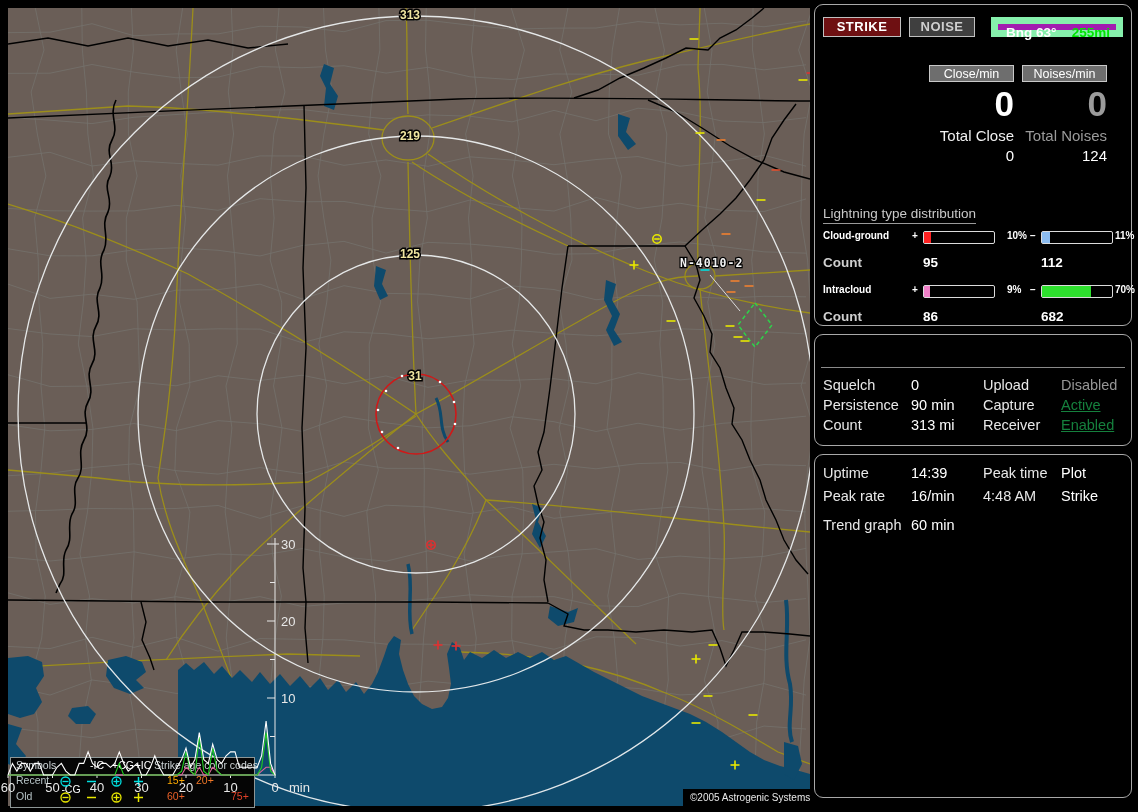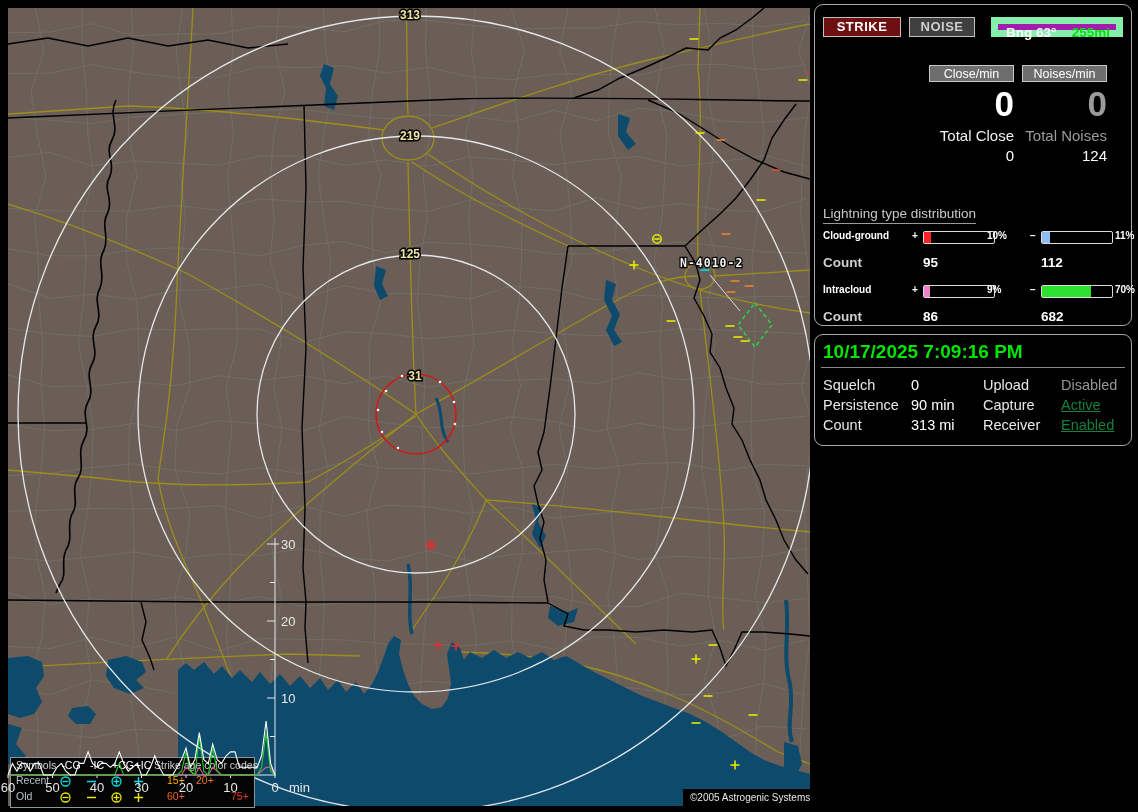--- a/index.html
+++ b/index.html
@@ -53,21 +53,21 @@
   #dist-title{position:absolute;left:8px;top:201px;font-size:13.5px;color:#c9c9c9;
     border-bottom:1px solid #9a9a9a;padding-bottom:2px;}
   .distrow{position:absolute;left:0;width:100%;height:15px;font-size:10px;}
   .distrow .dlabel{position:absolute;left:8px;font-weight:bold;color:#fff;}
   .distrow .sign{position:absolute;color:#fff;font-weight:bold;}
   .sign.p1{left:97px;} .sign.m1{left:215px;}
   .bar{position:absolute;top:1px;width:70px;height:11px;border:1px solid #dcdcdc;border-radius:2px;background:#000;}
   .bar .fill{display:block;height:100%;}
   .bar.b1{left:108px;} .bar.b2{left:226px;}
   .pct{position:absolute;font-weight:bold;color:#fff;}
-  .pct.p1{left:172px;} .pct.p2{left:300px;}
+  .pct.p1{left:192px;} .pct.p2{left:300px;}
   .countrow{position:absolute;left:0;width:100%;font-size:13.5px;}
   .countrow .clabel{position:absolute;left:8px;color:#cfcfcf;font-weight:bold;}
   .countrow .cv1{position:absolute;left:108px;color:#fff;font-weight:bold;}
   .countrow .cv2{position:absolute;left:226px;color:#fff;font-weight:bold;}
   #datetime{position:absolute;left:8px;top:6px;font-size:19px;font-weight:bold;color:#00e400;}
   #datesep{position:absolute;left:6px;top:32px;width:304px;border-top:1px solid #8a8a8a;}
   .srow{position:absolute;left:0;width:100%;font-size:14.5px;}
   .srow .k1{position:absolute;left:8px;color:#e8e8e8;}
   .srow .v1{position:absolute;left:96px;color:#fff;}
   .srow .k2{position:absolute;left:168px;color:#e8e8e8;}
@@ -296,21 +296,21 @@
           <text x="402" y="11" class="ringlabel">313</text>
           <text x="402" y="132" class="ringlabel">219</text>
           <text x="402" y="250" class="ringlabel">125</text>
           <text x="407" y="372" class="ringlabel">31</text>
         </g>
     </svg>
 
     <div id="legend">
       <div class="lgrow" style="top:1px;">
         <span class="lg-c0 lghead">Symbols</span>
-        <span class="lg-c1" style="color:#fff;">-CG</span>
+        <span class="lg-c1" style="color:#fff;margin-top:24px;">-CG</span>
         <span class="lg-c2" style="color:#fff;">-IC</span>
         <span class="lg-c3" style="color:#fff;">+CG</span>
         <span class="lg-c4" style="color:#fff;">+IC</span>
         <span class="lg-agehead lghead">Strike age color codes</span>
       </div>
       <div class="lgrow" style="top:16px;">
         <span class="lg-c0">Recent</span>
         <span class="lg-c1 lgsym">
             <svg width="13" height="13">
               <circle cx="6.5" cy="6.5" r="4.5" fill="none" stroke="#00e0e0" stroke-width="1.3"></circle>
@@ -430,21 +430,20 @@
       <span class="pct p2">70%</span>
     </div>
     <div class="countrow" style="top:304px;">
       <span class="clabel">Count</span>
       <span class="cv1">86</span>
       <span class="cv2">682</span>
     </div>
   </div>
 
   <div id="box2" class="panelbox">
-    <div id="datetime">10/17/2025 7:09:16 PM</div>
     <div id="datesep"></div>
     <div class="srow" style="top:42px;">
       <span class="k1">Squelch</span>
       <span class="v1">0</span>
       <span class="k2">Upload</span>
       <span class="v2 dim">Disabled</span>
     </div>
     <div class="srow" style="top:62px;">
       <span class="k1">Persistence</span>
       <span class="v1">90 min</span>
@@ -452,20 +451,38 @@
       <span class="v2 green">Active</span>
     </div>
     <div class="srow" style="top:82px;">
       <span class="k1">Count</span>
       <span class="v1">313 mi</span>
       <span class="k2">Receiver</span>
       <span class="v2 green">Enabled</span>
     </div>
   </div>
 
+  <div id="box3" class="panelbox">
+    <div class="trow" style="top:10px;">
+      <span class="c1">Uptime</span>
+      <span class="c2">14:39</span>
+      <span class="c3">Peak time</span>
+      <span class="c4">Plot</span>
+    </div>
+    <div class="trow" style="top:33px;">
+      <span class="c1">Peak rate</span>
+      <span class="c2">16/min</span>
+      <span class="c3">4:48 AM</span>
+      <span class="c4">Strike</span>
+    </div>
+    <div class="trow" style="top:62px;">
+      <span class="c1">Trend graph</span>
+      <span class="c2">60 min</span>
+    </div>
+  </div>
   <svg id="chartsvg" width="318" height="344" viewBox="0 0 318 344">
       <line x1="275" y1="84" x2="275" y2="321" stroke="#e8e8e8" stroke-width="1"></line>
       <line x1="8" y1="321" x2="276" y2="321" stroke="#e8e8e8" stroke-width="1"></line>
       <line x1="270" y1="282.5" x2="275" y2="282.5" stroke="#e8e8e8" stroke-width="1"></line>
       <line x1="267" y1="244" x2="275" y2="244" stroke="#e8e8e8" stroke-width="1"></line>
       <line x1="270" y1="205.5" x2="275" y2="205.5" stroke="#e8e8e8" stroke-width="1"></line>
       <line x1="267" y1="167" x2="275" y2="167" stroke="#e8e8e8" stroke-width="1"></line>
       <line x1="270" y1="128.5" x2="275" y2="128.5" stroke="#e8e8e8" stroke-width="1"></line>
       <line x1="267" y1="90" x2="279" y2="90" stroke="#e8e8e8" stroke-width="1"></line>
       <text x="281" y="249" fill="#e8e8e8" font-size="13" font-family="Liberation Sans,sans-serif">10</text>

